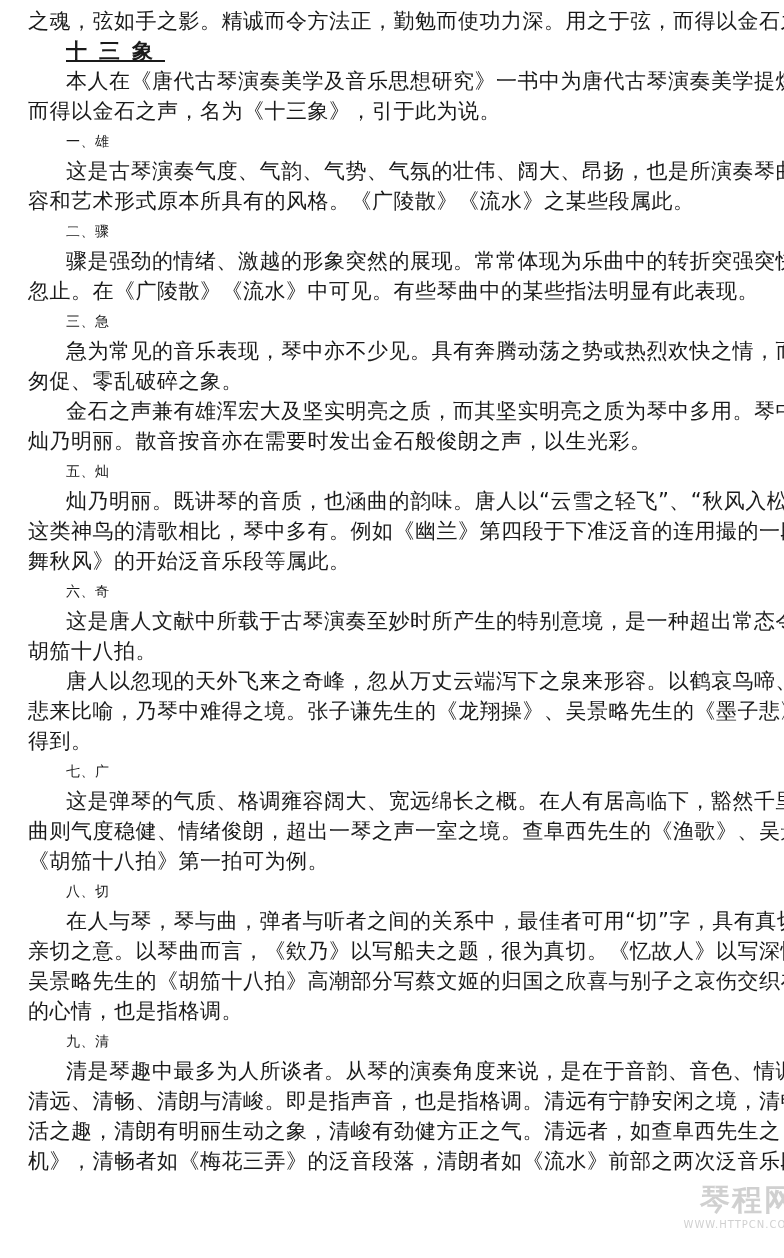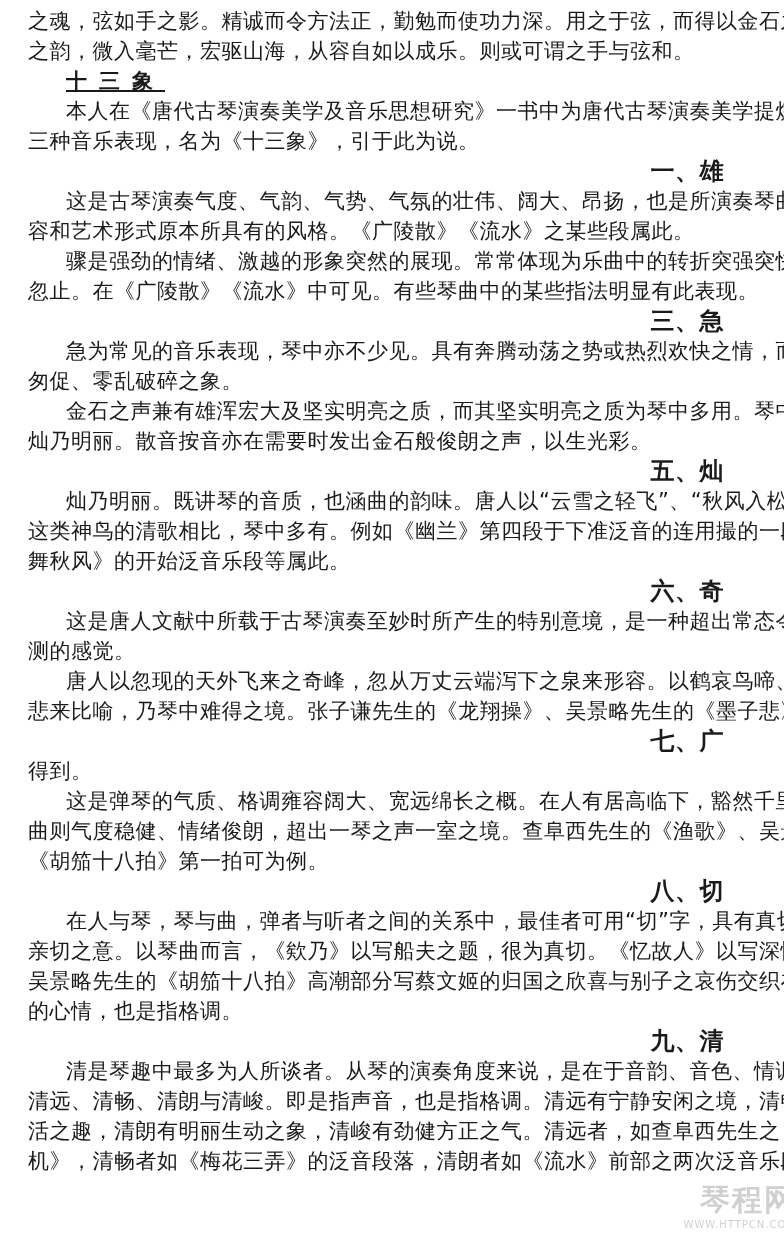--- a/index.html
+++ b/index.html
@@ -8,66 +8,66 @@
     font-family: "DejaVu Sans", "Liberation Sans", sans-serif;
     color: #1a1a1a;
   }
   .page { position: absolute; left: 28px; top: 6px; width: 696px; }
   .line {
     font-size: 21px; line-height: 30px; height: 30px;
     white-space: nowrap; letter-spacing: 0.5px; overflow: visible;
   }
   .indent { padding-left: 38px; }
   .heading { font-weight: bold; letter-spacing: 12px; text-decoration: underline; }
-  .sub { font-size: 24px; font-weight: bold; text-align: right; }
+  .sub { font-size: 14px; font-weight: normal; }
   .watermark {
     position: absolute; left: 656px; top: 1180px; width: 140px; height: 70px;
     color: #c8c8c8; opacity: 0.85; pointer-events: none;
   }
   .wm-logo { font-size: 30px; font-weight: bold; letter-spacing: 2px; text-align: right; }
   .wm-url { font-size: 10px; letter-spacing: 1px; text-align: right; margin-top: -2px; }
 </style>
 </head>
 <body>
 
 <div class="page">
   <div class="line">之魂，弦如手之影。精诚而令方法正，勤勉而使功力深。用之于弦，而得以金石之声，诗文</div>
-  <div class="line">之韵，微入毫芒，宏驱山海，从容自如以成乐。则或可谓之手与弦和。</div>
 
   <div class="line indent heading">十三象</div>
   <div class="line indent">本人在《唐代古琴演奏美学及音乐思想研究》一书中为唐代古琴演奏美学提炼出十</div>
-  <div class="line">三种音乐表现，名为《十三象》，引于此为说。</div>
+  <div class="line">而得以金石之声，名为《十三象》，引于此为说。</div>
 
   <div class="line indent sub">一、雄</div>
   <div class="line indent">这是古琴演奏气度、气韵、气势、气氛的壮伟、阔大、昂扬，也是所演奏琴曲的思想、内</div>
   <div class="line">容和艺术形式原本所具有的风格。《广陵散》《流水》之某些段属此。</div>
 
+  <div class="line indent sub">二、骤</div>
   <div class="line indent">骤是强劲的情绪、激越的形象突然的展现。常常体现为乐曲中的转折突强突快，忽起</div>
   <div class="line">忽止。在《广陵散》《流水》中可见。有些琴曲中的某些指法明显有此表现。</div>
 
   <div class="line indent sub">三、急</div>
   <div class="line indent">急为常见的音乐表现，琴中亦不少见。具有奔腾动荡之势或热烈欢快之情，而非慌忙</div>
   <div class="line">匆促、零乱破碎之象。</div>
 
   <div class="line indent">金石之声兼有雄浑宏大及坚实明亮之质，而其坚实明亮之质为琴中多用。琴中泛音</div>
   <div class="line">灿乃明丽。散音按音亦在需要时发出金石般俊朗之声，以生光彩。</div>
 
   <div class="line indent sub">五、灿</div>
   <div class="line indent">灿乃明丽。既讲琴的音质，也涵曲的韵味。唐人以“云雪之轻飞”、“秋风入松”及鸾凤</div>
   <div class="line">这类神鸟的清歌相比，琴中多有。例如《幽兰》第四段于下准泛音的连用撮的一段及《梧叶</div>
   <div class="line">舞秋风》的开始泛音乐段等属此。</div>
 
   <div class="line indent sub">六、奇</div>
   <div class="line indent">这是唐人文献中所载于古琴演奏至妙时所产生的特别意境，是一种超出常态令人难</div>
-  <div class="line">测的感觉。</div>
+  <div class="line">胡笳十八拍。</div>
   <div class="line indent">唐人以忽现的天外飞来之奇峰，忽从万丈云端泻下之泉来形容。以鹤哀鸟啼、松吟风</div>
   <div class="line">悲来比喻，乃琴中难得之境。张子谦先生的《龙翔操》、吴景略先生的《墨子悲》中可以感受</div>
+  <div class="line">得到。</div>
+
   <div class="line indent sub">七、广</div>
-
-  <div class="line">得到。</div>
   <div class="line indent">这是弹琴的气质、格调雍容阔大、宽远绵长之概。在人有居高临下，豁然千里之感，在</div>
   <div class="line">曲则气度稳健、情绪俊朗，超出一琴之声一室之境。查阜西先生的《渔歌》、吴景略先生的</div>
   <div class="line">《胡笳十八拍》第一拍可为例。</div>
 
   <div class="line indent sub">八、切</div>
   <div class="line indent">在人与琴，琴与曲，弹者与听者之间的关系中，最佳者可用“切”字，具有真切、贴切、</div>
   <div class="line">亲切之意。以琴曲而言，《欸乃》以写船夫之题，很为真切。《忆故人》以写深情，很为亲切。</div>
   <div class="line">吴景略先生的《胡笳十八拍》高潮部分写蔡文姬的归国之欣喜与别子之哀伤交织在一起</div>
   <div class="line">的心情，也是指格调。</div>
 

